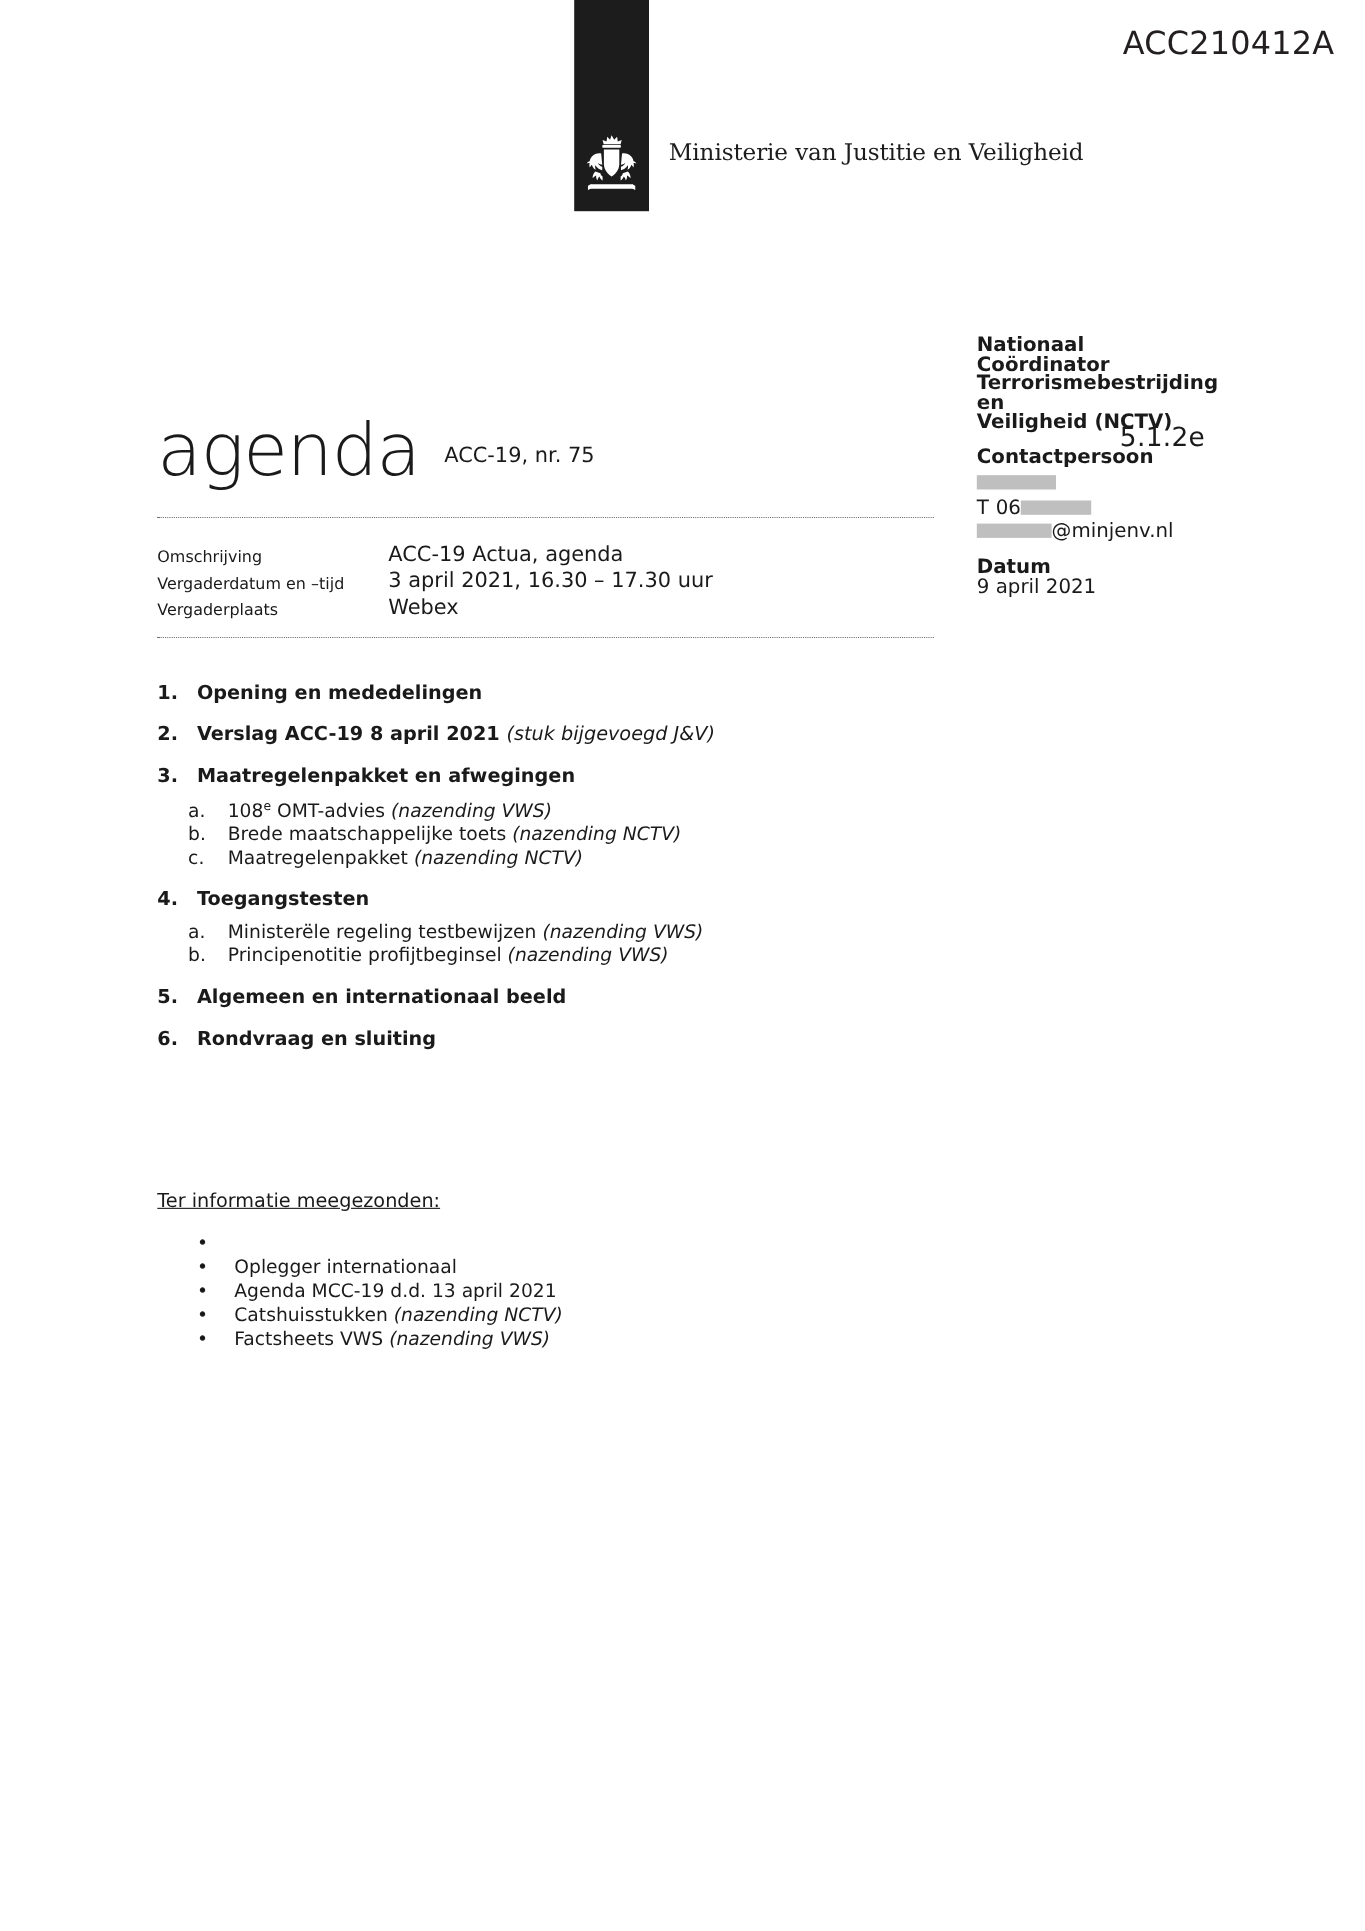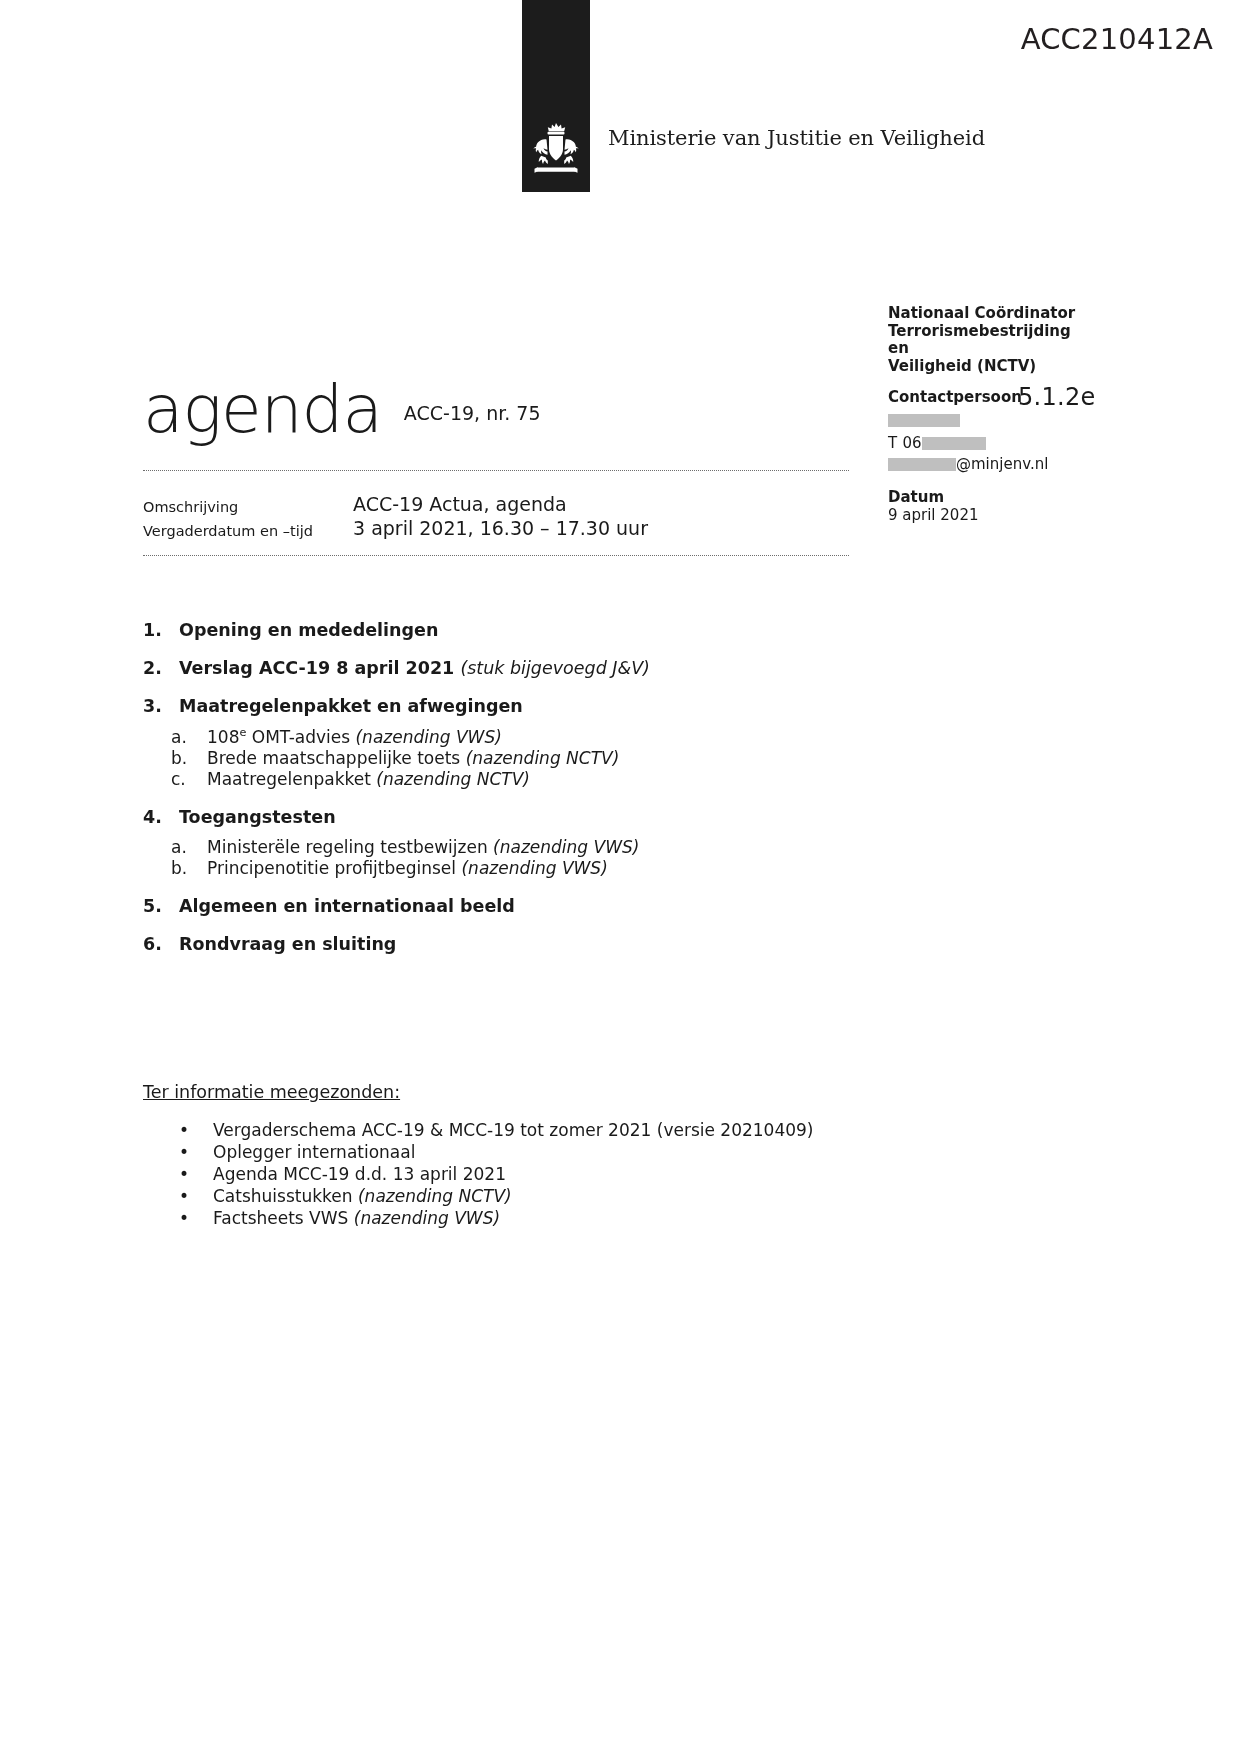--- a/index.html
+++ b/index.html
@@ -56,21 +56,21 @@
     letter-spacing: -0.1px;
     text-align: right;
   }
 
   
   .info-col {
     position: absolute;
     left: 888px;
     top: 305px;
     width: 200px;
-    font-size: 15px;
+    font-size: 18px;
     line-height: 17px;
     color: #1a1a1a;
   }
   .info-org {
     font-weight: bold;
     line-height: 17.5px;
   }
   .info-label {
     font-weight: bold;
     margin-top: 14px;
@@ -290,20 +290,24 @@
   <div class="dotted"></div>
   <div class="meta-table">
     <div class="meta-row">
       <div class="meta-label">Omschrijving</div>
       <div class="meta-value">ACC-19 Actua, agenda</div>
     </div>
     <div class="meta-row">
       <div class="meta-label">Vergaderdatum en –tijd</div>
       <div class="meta-value">3 april 2021, 16.30 – 17.30 uur</div>
     </div>
+    <div class="meta-row">
+      <div class="meta-label">Vergaderplaats</div>
+      <div class="meta-value">Webex</div>
+    </div>
   </div>
   <div class="dotted"></div>
 </div>
 
 <div class="agenda-list">
 
   <div class="item">
     <div class="item-num">1.</div>
     <div class="item-text">Opening en mededelingen</div>
   </div>
@@ -377,23 +381,20 @@
     <div class="item-text">Rondvraag en sluiting</div>
   </div>
 </div>
 
 <div class="attach-wrap">
   <div class="attach-title">Ter informatie meegezonden:</div>
   <div class="attach-list">
 
     <div class="attach-item">
       <div class="bullet">•</div>
-      <div class="attach-text">
-        <span>Vergaderschema ACC-19 &amp; MCC-19 tot zomer 2021 (versie 20210409)</span>
-      </div>
     </div>
 
     <div class="attach-item">
       <div class="bullet">•</div>
       <div class="attach-text">
         <span>Oplegger internationaal</span>
       </div>
     </div>
 
     <div class="attach-item">

